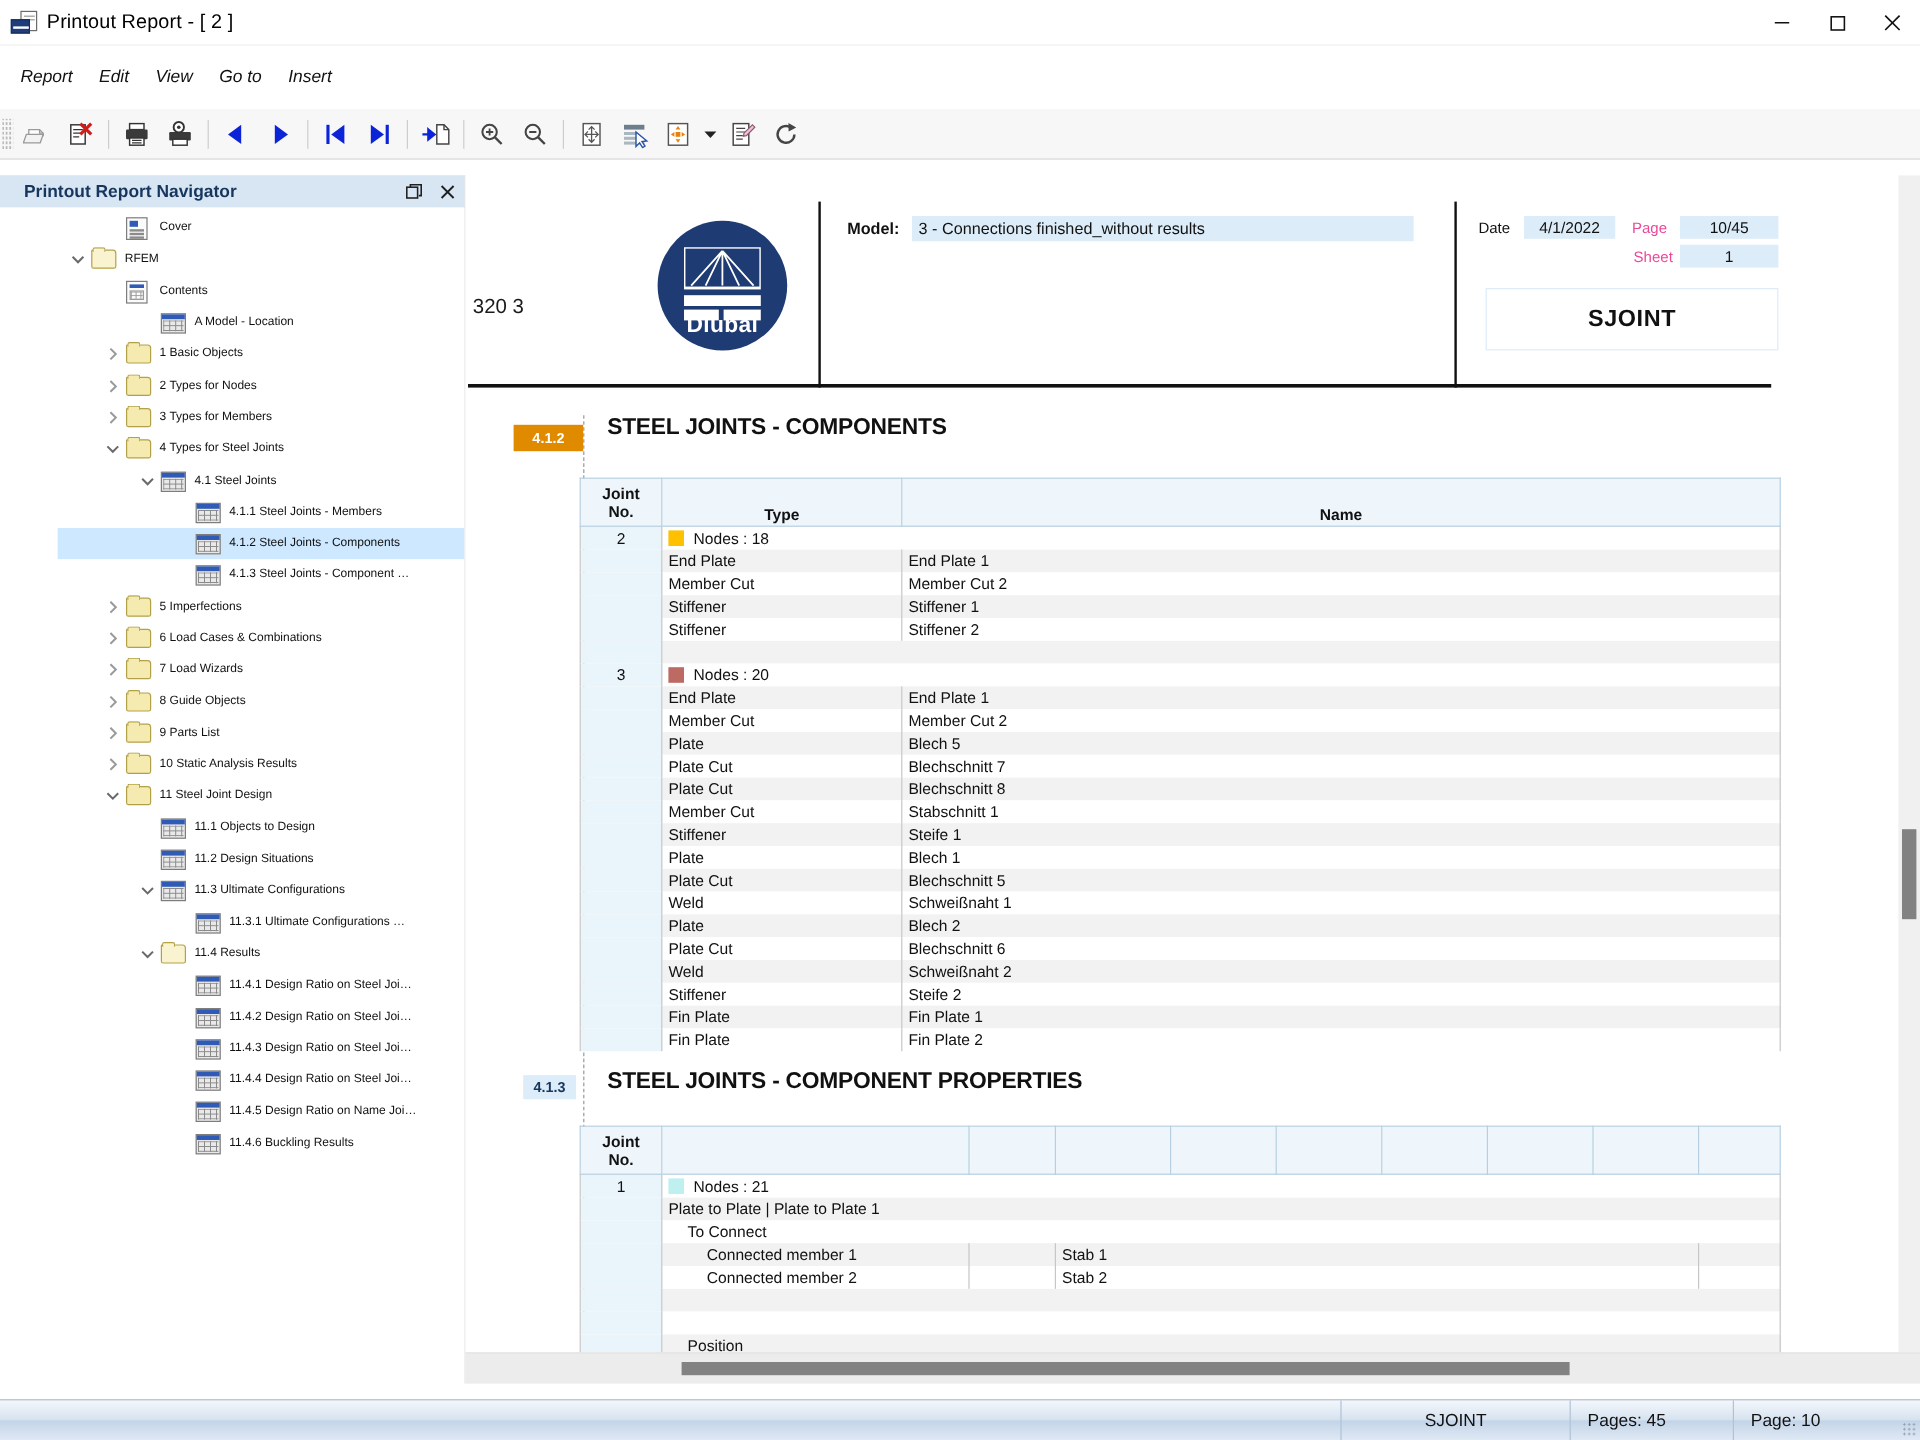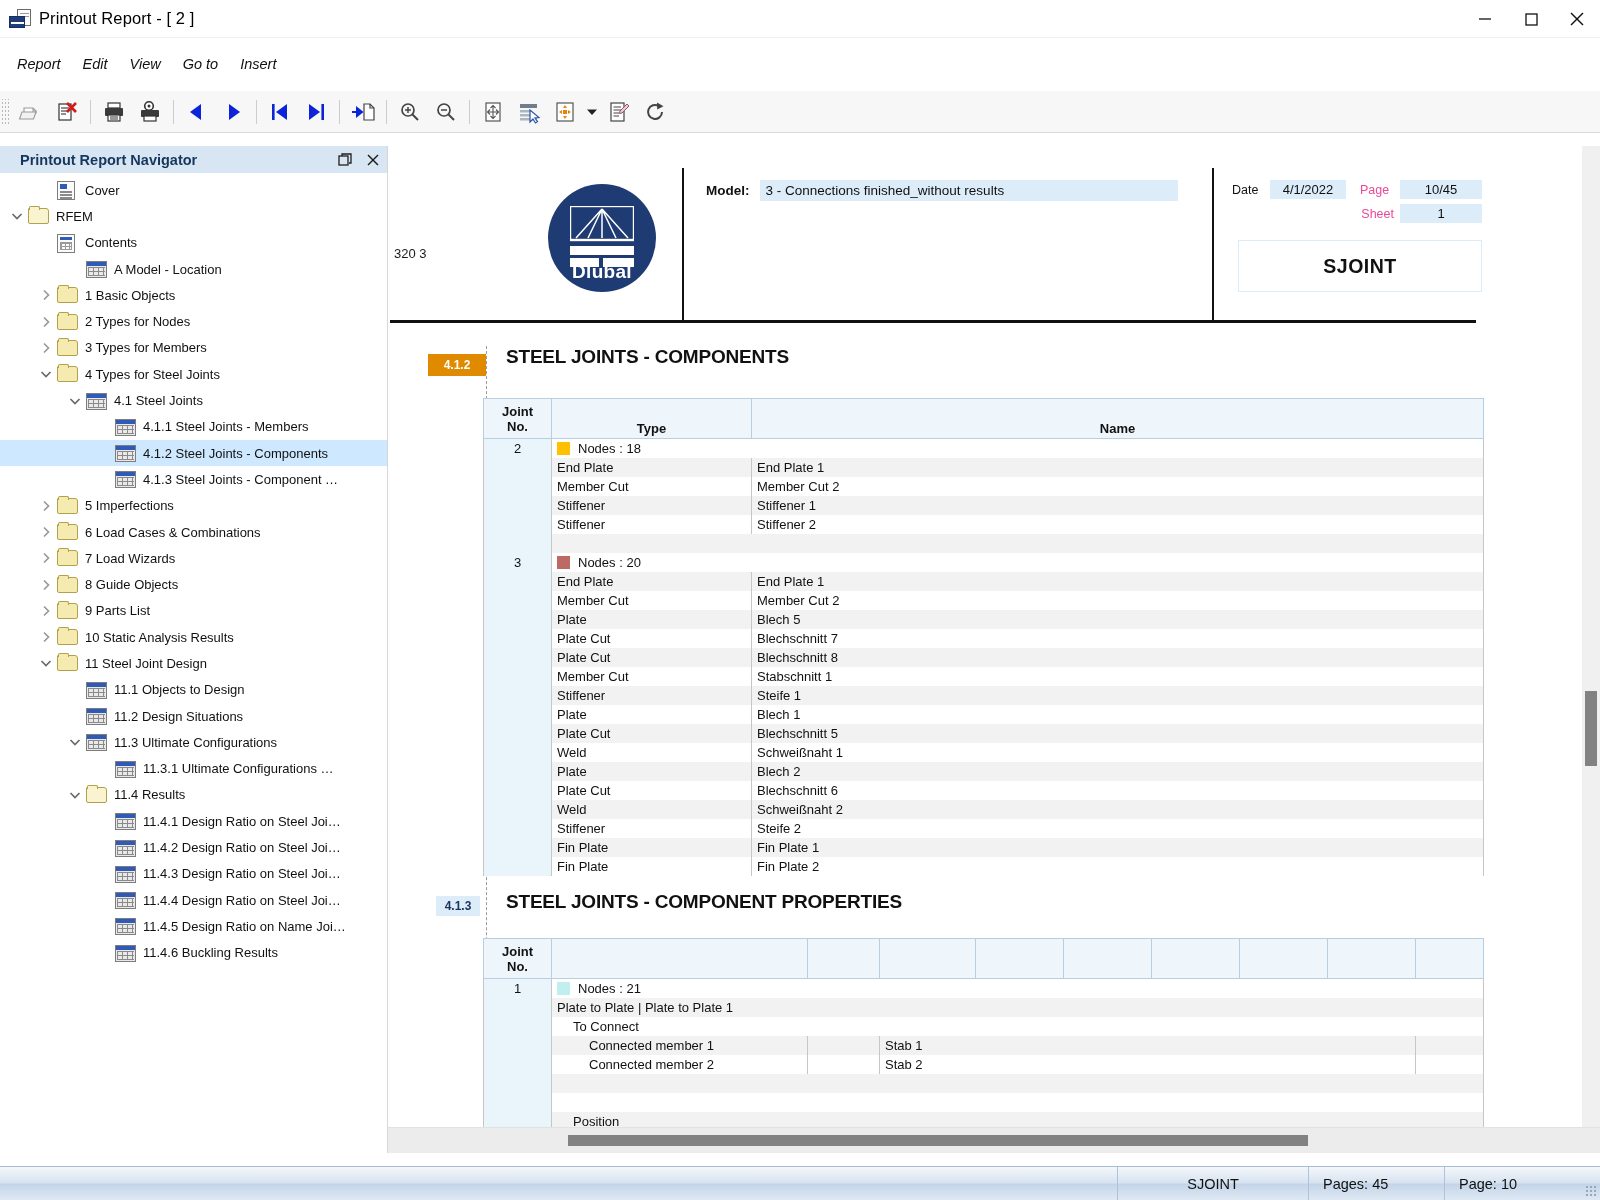--- a/index.html
+++ b/index.html
@@ -61,21 +61,21 @@
   
   .nav { width: 388px; min-width: 388px; display: flex; flex-direction: column; background: #ffffff; border-right: 1px solid #d7d7d7; }
   .nav-header {
     height: 27px; min-height: 27px; display: flex; align-items: center;
     background: #d8e6f3; padding-left: 20px;
   }
   .nav-title { font-size: 14.5px; font-weight: bold; color: #17365d; flex: 1; }
   .nav-hbtn { width: 28px; height: 24px; display: flex; align-items: center; justify-content: center; }
   .nav-tree { flex: 1; overflow: hidden; padding-top: 4px; background: #ffffff; }
 
-  .tnode { height: 26.3px; display: flex; align-items: center; font-size: 13px; color: #111; white-space: nowrap; }
+  .tnode { height: 26.3px; display: flex; align-items: center; font-size: 10px; color: #111; white-space: nowrap; margin-left: 48px; }
   .tnode.sel { background: #cde8ff; }
   .twist { width: 22px; min-width: 22px; display: flex; align-items: center; justify-content: center; }
   .twist svg { display: block; }
   .ticon { width: 22px; min-width: 22px; height: 18px; margin-right: 6px; position: relative; }
 
   
   .ic-folder { width: 21px; height: 16px; background: #f5eab0; border: 1px solid #b3a14a; border-radius: 1px 3px 2px 2px; position: relative; top: 1px; }
   .ic-folder::before { content: ""; position: absolute; left: 0px; top: -3px; width: 9px; height: 3px; background: #f5eab0; border: 1px solid #b3a14a; border-bottom: none; border-radius: 2px 2px 0 0; }
   .ic-folder-open { width: 21px; height: 16px; background: #faf3cf; border: 1px solid #b3a14a; border-radius: 1px 3px 2px 2px; position: relative; top: 1px; }
   .ic-folder-open::before { content: ""; position: absolute; left: 0px; top: -3px; width: 9px; height: 3px; background: #faf3cf; border: 1px solid #b3a14a; border-bottom: none; border-radius: 2px 2px 0 0; }
@@ -97,21 +97,21 @@
     background-image: linear-gradient(to right, #9a9a9a 1px, transparent 1px), linear-gradient(to bottom, #9a9a9a 1px, transparent 1px);
     background-size: 4px 3px; border: 1px solid #9a9a9a; }
 
   .tlabel { line-height: 1; }
 
   
   .docpane { flex: 1; position: relative; min-width: 0; display: flex; flex-direction: column; background: #ffffff; }
   .docscroll { flex: 1; position: relative; overflow: hidden; background: #ffffff; }
   .page { position: absolute; left: 0; top: 0; width: 1146px; background: #fff; }
 
-  .marginlabel { position: absolute; left: 6px; top: 100px; font-size: 13px; color: #1a1a1a; }
+  .marginlabel { position: absolute; left: 6px; top: 100px; font-size: 17px; color: #1a1a1a; }
 
   
   .rep-header { position: absolute; left: 2px; top: 22px; right: 58px; height: 158px; }
   .rh-inner { position: relative; height: 155px; display: flex; }
   .rh-col1 { width: 292px; position: relative; text-decoration: underline; }
   .rh-col2 { width: 530px; position: relative; border-left: 2px solid #111; }
   .rh-col3 { flex: 1; position: relative; border-left: 2px solid #111; }
   .rh-rule { position: absolute; left: 0; right: 0; bottom: 0; height: 3px; background: #111; }
 
   .logo { position: absolute; left: 158px; top: 16px; width: 108px; height: 108px; border-radius: 50%; background: #1f3b73; }

